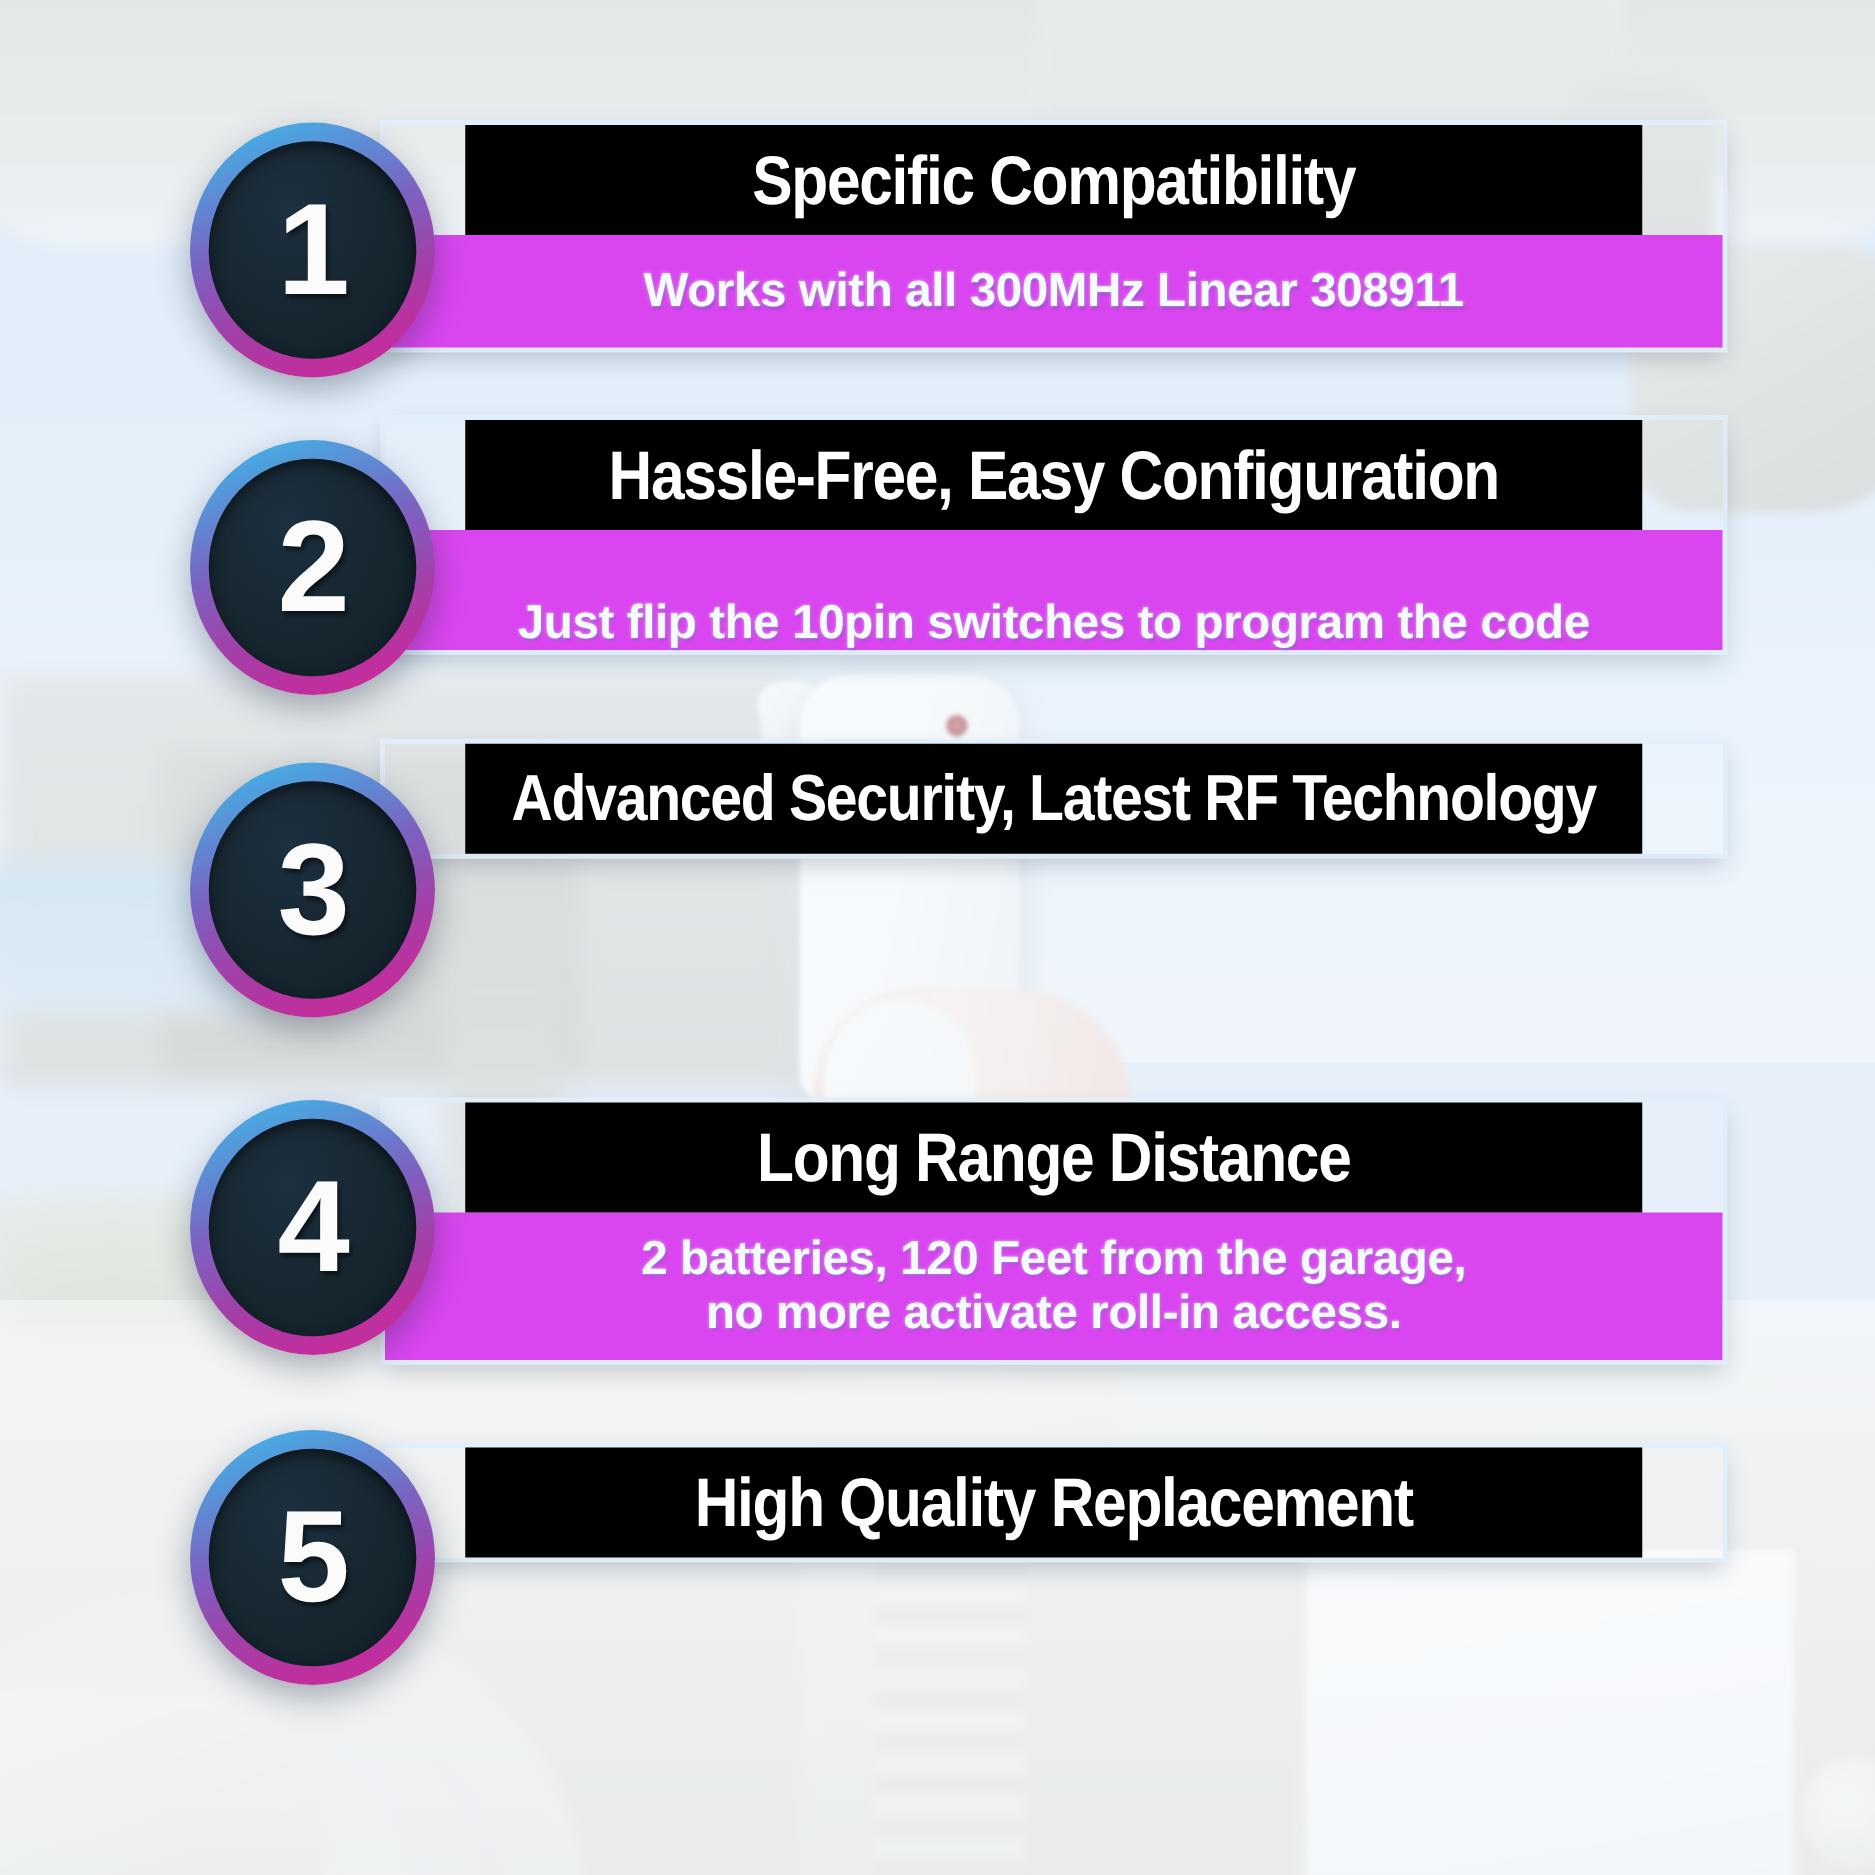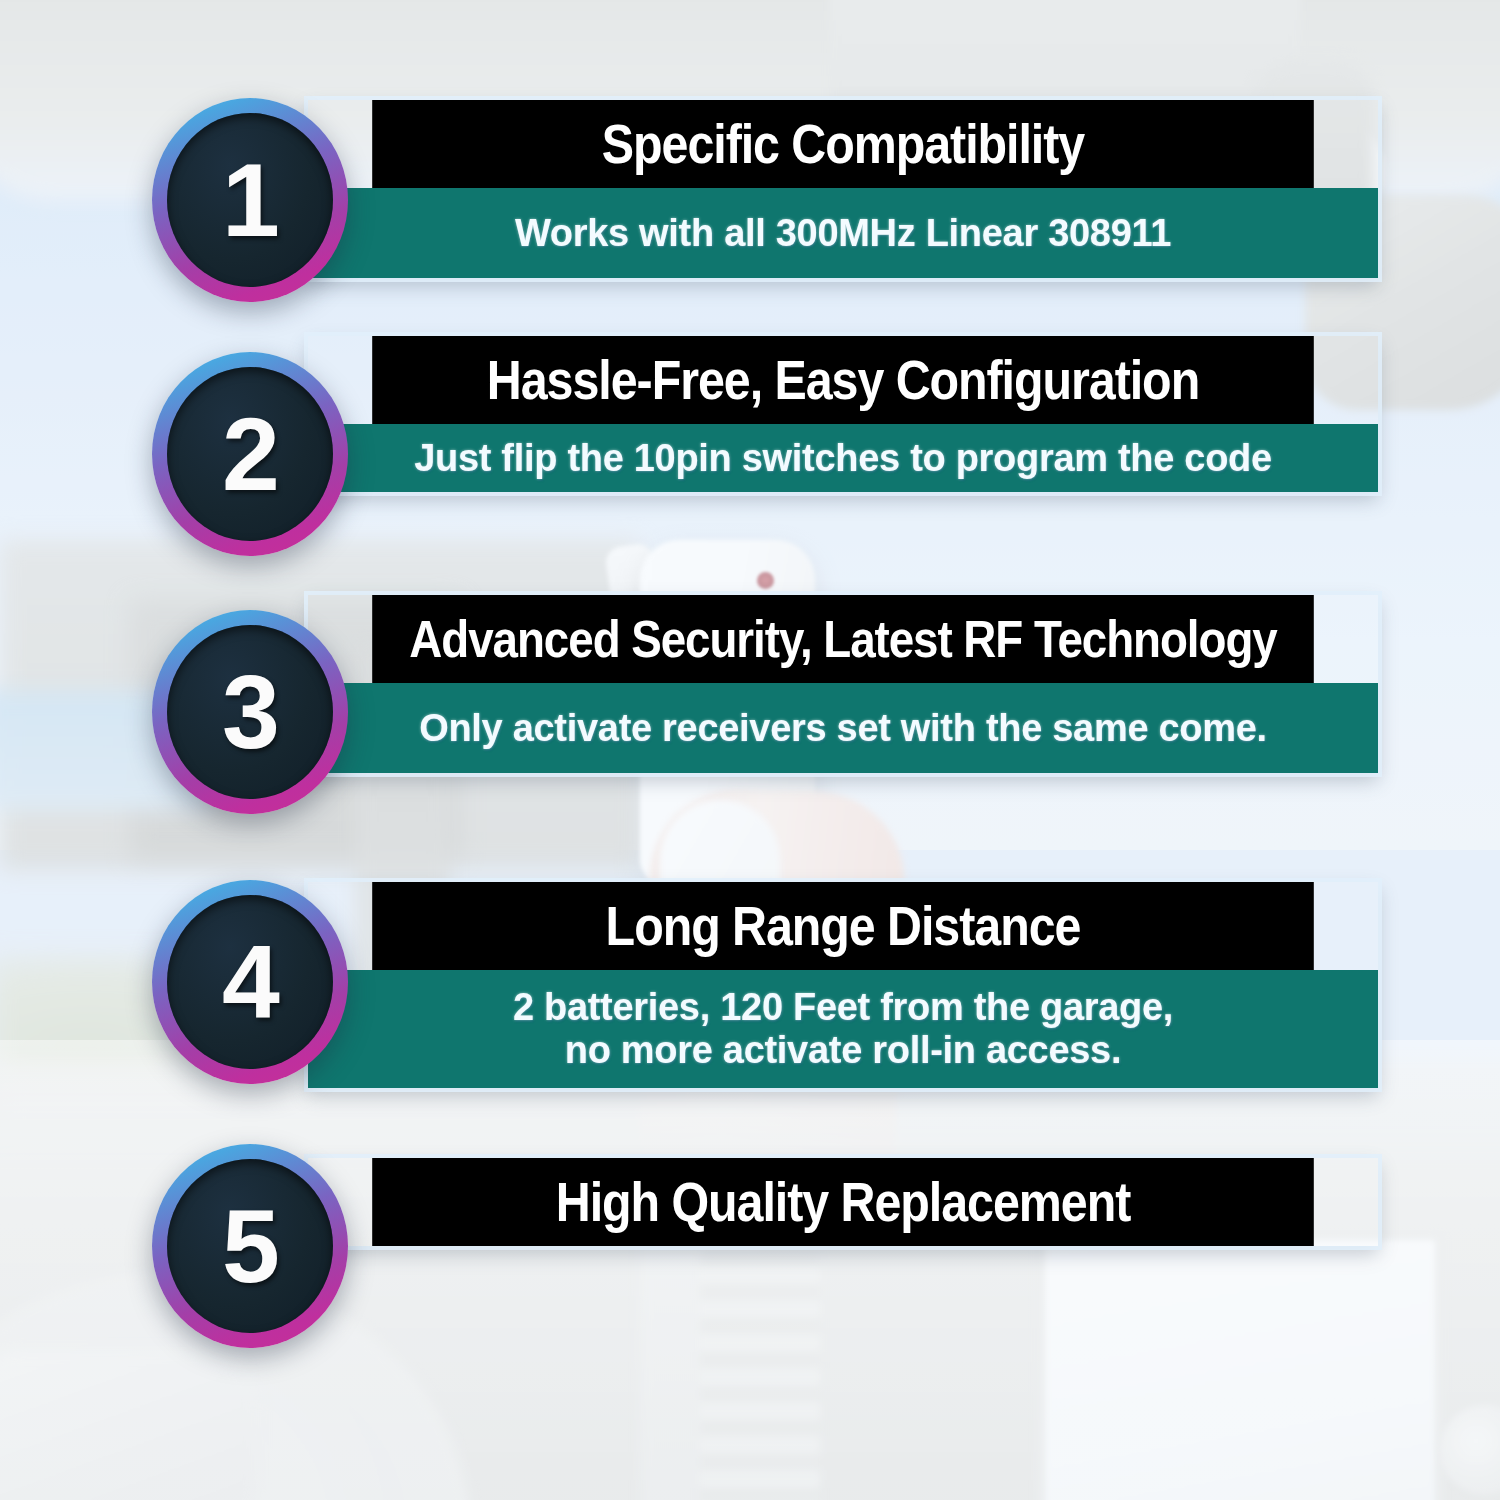--- a/index.html
+++ b/index.html
@@ -124,21 +124,21 @@
   .bar-title{
     background:#000000;color:#ffffff;
     display:flex;align-items:center;justify-content:center;
     font-size:55px;font-weight:700;letter-spacing:-1.2px;
     font-family:"Liberation Sans", sans-serif;
     transform:scaleX(.88);transform-origin:center;
     white-space:nowrap;
   }
   .bar-title span{display:inline-block;transform:scaleX(1);}
   .bar-sub{
-    background:#0f766e;color:#f3fbff;
+    background:#d946ef;color:#f3fbff;
     display:flex;align-items:center;justify-content:center;
     text-align:center;
     font-size:38px;font-weight:700;letter-spacing:-.3px;line-height:1.12;
     font-family:"Liberation Sans", sans-serif;
     text-shadow:0 0 3px rgba(255,255,255,.55), 1px 2px 2px rgba(0,70,120,.30);
     padding:0 14px;
   }
 </style>
 </head>
 <body>
@@ -200,39 +200,36 @@
     <div class="row" style="top:0;">
       <div class="badge" style="top:352px;">
         <div class="badge-inner">
           <div class="badge-num">2</div>
         </div>
       </div>
       <div class="bars" style="top:336px;">
         <div class="bar-title" style="height:88px;">
           <span>Hassle-Free, Easy Configuration</span>
         </div>
-        <div class="bar-sub" style="height:68px;">
+        <div class="bar-sub" style="height:96px;align-items:flex-end;">
           <span>Just flip the 10pin switches to program the code</span>
         </div>
       </div>
     </div>
 
     <div class="row" style="top:0;">
       <div class="badge" style="top:610px;">
         <div class="badge-inner">
           <div class="badge-num">3</div>
         </div>
       </div>
       <div class="bars" style="top:595px;">
         <div class="bar-title" style="height:88px;font-size:52px;">
           <span>Advanced Security, Latest RF Technology</span>
         </div>
-        <div class="bar-sub" style="height:90px;">
-          <span>Only activate receivers set with the same come.</span>
-        </div>
       </div>
     </div>
 
     <div class="row" style="top:0;">
       <div class="badge" style="top:880px;">
         <div class="badge-inner">
           <div class="badge-num">4</div>
         </div>
       </div>
       <div class="bars" style="top:882px;">

